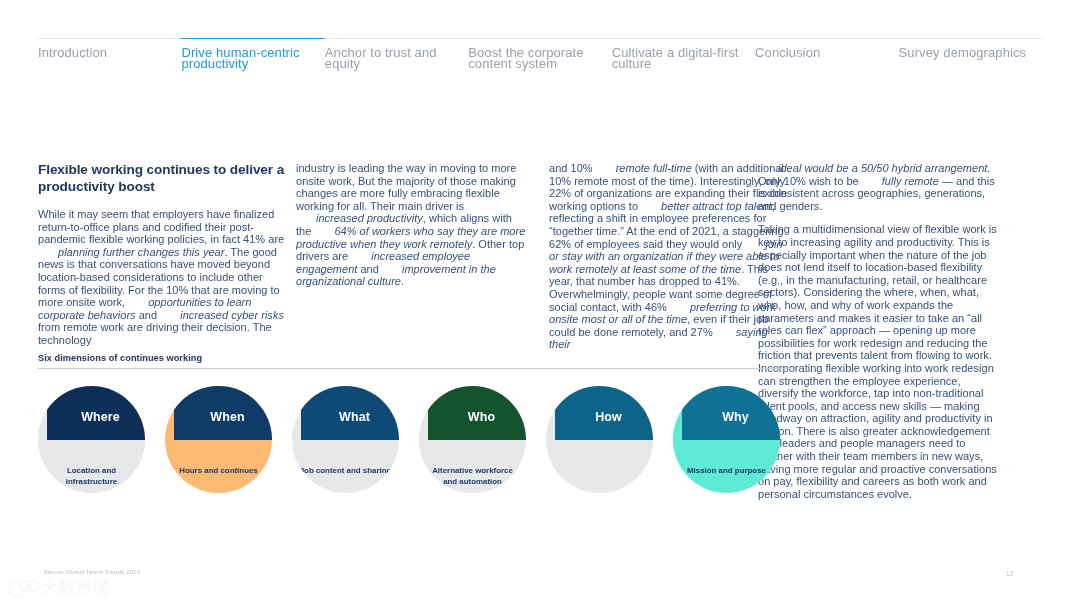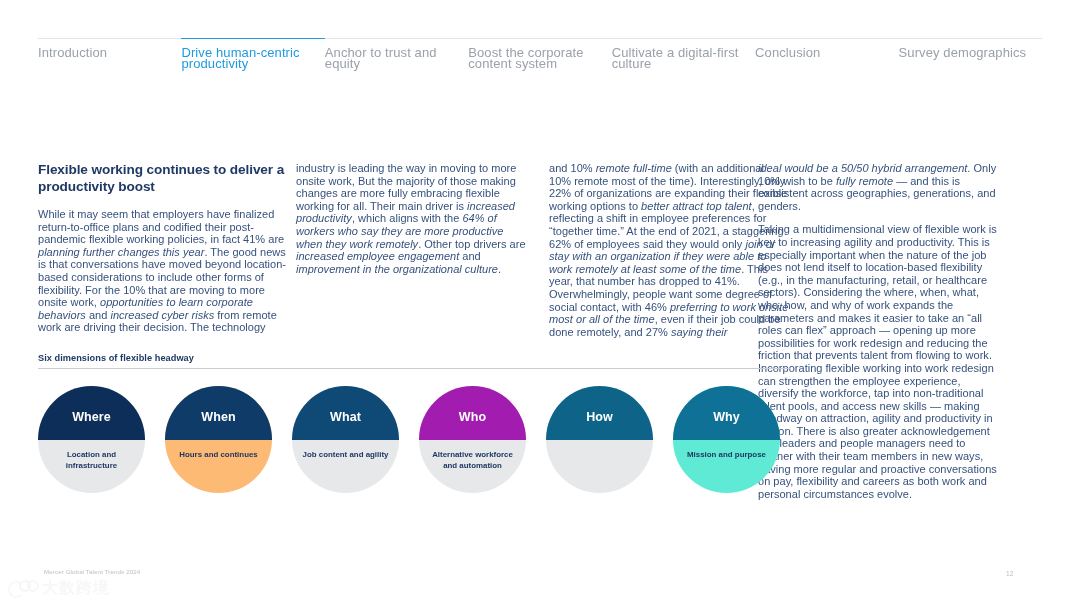--- a/index.html
+++ b/index.html
@@ -44,21 +44,21 @@
     font-weight:bold;
     color:#1f3864;
     letter-spacing:-.1px;
   }
   p.body{
     margin:0 0 11px 0;
     font-size:11px;line-height:12.6px;
     color:#36517d;
     letter-spacing:.02px;
   }
-  p.body em{font-style:italic;}
+  p.body em{font-style:italic;margin-left:20px;}
 
   
   .dim-section{
     position:absolute;left:38px;top:353px;width:752px;
   }
   .dim-title{
     font-size:9.2px;font-weight:bold;color:#1f3864;
     margin:0 0 5px 0;letter-spacing:.05px;
   }
   .dim-rule{height:1px;background:#c9cdd4;width:752px;}
@@ -67,32 +67,32 @@
   }
   .dim{
     width:107px;height:107px;border-radius:50%;
     margin-right:20px;
     overflow:hidden;
     position:relative;
     background:#e7e8ea;
   }
   .dim:last-child{margin-right:0;}
   .dim-top{
-    position:absolute;left:0;top:0;width:100%;height:50%;
+    position:absolute;left:9px;top:0;width:100%;height:50%;
     display:flex;align-items:center;justify-content:center;
   }
   .dim-top span{
     color:#ffffff;font-weight:bold;font-size:12.5px;
     letter-spacing:.1px;
     transform:translateY(4px);
   }
   .dim-bot{
     position:absolute;left:0;top:50%;width:100%;height:50%;
     display:flex;align-items:flex-start;justify-content:center;
-    padding-top:9px;box-sizing:border-box;
+    padding-top:25px;box-sizing:border-box;
   }
   .dim-bot span{
     color:#1f3864;font-weight:bold;font-size:7.9px;line-height:11px;
     text-align:center;display:block;width:92px;
   }
 
   
   .footer-label{
     position:absolute;left:44px;top:568px;
     font-size:6.2px;color:#b9bec6;letter-spacing:.1px;
@@ -160,21 +160,21 @@
   </div>
 
   <div class="col col4">
     <p class="body"><em>ideal would be a 50/50 hybrid arrangement</em>. Only 10% wish to be <em>fully remote</em> — and this is consistent across geographies, generations, and genders.</p>
     <p class="body">Taking a multidimensional view of flexible work is key to increasing agility and productivity. This is especially important when the nature of the job does not lend itself to location-based flexibility (e.g., in the manufacturing, retail, or healthcare sectors). Considering the where, when, what, who, how, and why of work expands the parameters and makes it easier to take an “all roles can flex” approach — opening up more possibilities for work redesign and reducing the friction that prevents talent from flowing to work. Incorporating flexible working into work redesign can strengthen the employee experience, diversify the workforce, tap into non-traditional talent pools, and access new skills — making headway on attraction, agility and productivity in unison. There is also greater acknowledgement that leaders and people managers need to partner with their team members in new ways, having more regular and proactive conversations on pay, flexibility and careers as both work and personal circumstances evolve.</p>
   </div>
 
 </div>
 
 <div class="dim-section">
-  <div class="dim-title">Six dimensions of flexible headway</div>
+  <div class="dim-title">Six dimensions of continues working</div>
   <div class="dim-rule"></div>
   <div class="dim-row">
 
     <div class="dim" style="background: rgb(231, 232, 234);">
       <div class="dim-top" style="background: rgb(13, 46, 88);">
         <span>Where</span>
       </div>
       <div class="dim-bot">
         <span>Location and infrastructure</span>
       </div>
@@ -187,26 +187,26 @@
       <div class="dim-bot">
         <span>Hours and continues</span>
       </div>
     </div>
 
     <div class="dim" style="background: rgb(231, 232, 234);">
       <div class="dim-top" style="background: rgb(15, 74, 119);">
         <span>What</span>
       </div>
       <div class="dim-bot">
-        <span>Job content and agility</span>
-      </div>
-    </div>
-
-    <div class="dim" style="background: rgb(231, 232, 234);">
-      <div class="dim-top" style="background: #a21caf;">
+        <span>Job content and sharing</span>
+      </div>
+    </div>
+
+    <div class="dim" style="background: rgb(231, 232, 234);">
+      <div class="dim-top" style="background: #14532d;">
         <span>Who</span>
       </div>
       <div class="dim-bot">
         <span>Alternative workforce and automation</span>
       </div>
     </div>
 
     <div class="dim" style="background: rgb(231, 232, 234);">
       <div class="dim-top" style="background: rgb(14, 99, 137);">
         <span>How</span>

